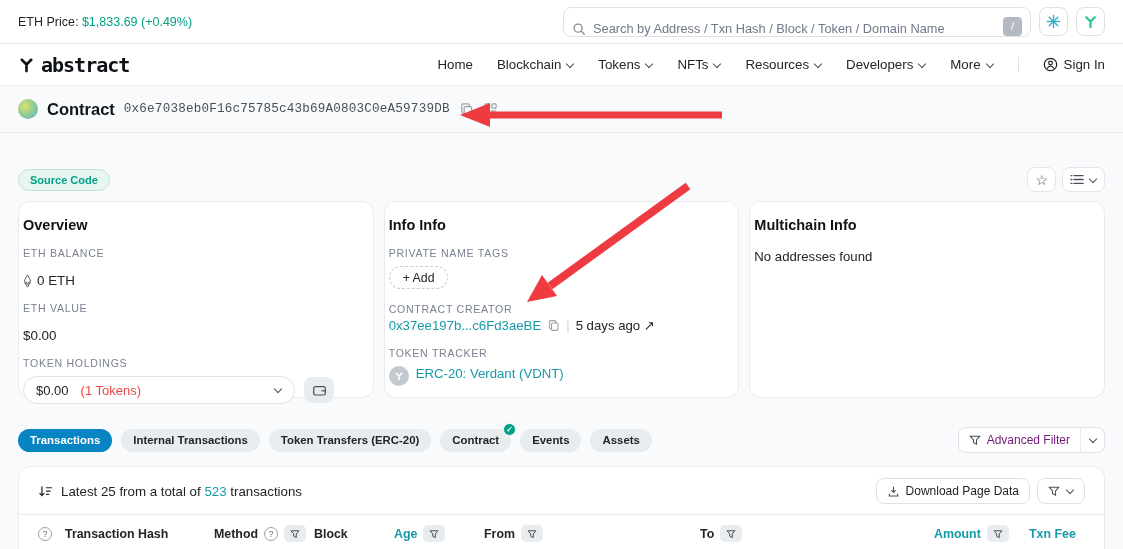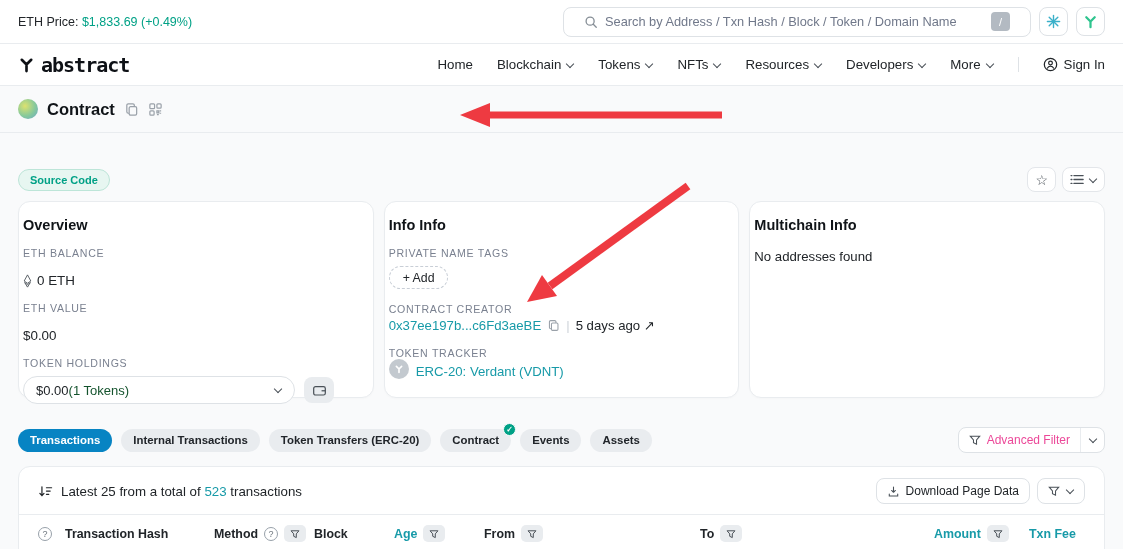--- a/index.html
+++ b/index.html
@@ -11,21 +11,21 @@
   html,body{width:1123px;height:549px;overflow:hidden}
   body{font-family:"Liberation Sans",sans-serif;background:#f9fafb;color:#212529;font-size:13px}
   .page{position:relative;width:1123px;height:549px;overflow:hidden}
 
   
   .topbar{height:44px;background:#fff;border-bottom:1px solid #e9ecef;display:flex;align-items:center;justify-content:space-between;padding:0 18px}
   .price{font-size:12.5px}
   .price .lbl{color:#212529}
   .price .val,.price .chg{color:var(--price-green)}
   .top-right{display:flex;align-items:center;gap:8px}
-  .searchbox{width:468px;height:30px;border:1px solid #dee2e6;border-radius:8px;background:#fff;display:flex;align-items:center;padding:0 20px;gap:7px}
+  .searchbox{width:468px;height:30px;border:1px solid #dee2e6;border-radius:8px;background:#fff;display:flex;align-items:flex-end;padding:0 8px;gap:7px}
   .searchbox input{flex:1;border:none;outline:none;font-size:12.8px;color:#212529;font-family:"Liberation Sans",sans-serif;background:transparent}
   .searchbox input::placeholder{color:#70788a}
   .kbd-chip{width:19px;height:19px;border-radius:4px;background:#b3bac2;color:#fff;font-size:11px;display:flex;align-items:center;justify-content:center}
   .sq-btn{width:29px;height:29px;border:1px solid #dee2e6;border-radius:8px;background:#fff;display:flex;align-items:center;justify-content:center;cursor:pointer}
 
   
   .navbar{height:42px;background:#fff;border-bottom:1px solid #e9ecef;display:flex;align-items:center;justify-content:space-between;padding:0 18px}
   .brand{display:flex;align-items:center;gap:6px}
   .brand-name{font-family:"DejaVu Sans Mono",monospace;font-size:20px;font-weight:bold;letter-spacing:-1px;color:#0e1116}
   .menu{display:flex;align-items:flex-start;gap:24px;font-size:13.3px}
@@ -50,39 +50,39 @@
   .star-glyph{font-size:14px;color:#495057;line-height:1}
 
   
   .cards-row{margin:9px 18px 0;display:flex;gap:10px;height:197px}
   .card{flex:1;background:#fff;border:1px solid #e9ecef;border-radius:12px;padding:15px 4px;box-shadow:0 1px 2px rgba(0,0,0,.02)}
   .card-title{font-size:14.5px;font-weight:700;color:#101418}
   .card-label{margin-top:14px;font-size:10.6px;color:#7a8190;letter-spacing:.7px}
   .card-value{margin-top:14px;font-size:13.4px;color:#212529;display:flex;align-items:center;gap:5px}
   .holdings-line{margin-top:7px;display:flex;align-items:center;gap:9px}
   .select{width:272px;height:28px;border:1px solid #dee2e6;border-radius:14px;display:flex;align-items:center;justify-content:space-between;padding:0 12px;cursor:pointer;background:#fff}
-  .select .count{color:#14532d;margin-left:0}
+  .select .count{color:#ef4444;margin-left:12px}
   .wallet-btn{width:30px;height:26px;background:#e9ecef;border:none;border-radius:8px;display:flex;align-items:center;justify-content:center;cursor:pointer}
   .add-btn{margin-top:7px;display:inline-flex;align-items:center;height:23px;padding:0 13px;border:1px dashed #c8ced6;border-radius:12px;background:#fff;font-size:12.3px;color:#212529;cursor:pointer}
   .creator-line{margin-top:3px;display:flex;align-items:center;gap:6px;font-size:13.2px}
   .link{color:var(--accent);cursor:pointer;text-decoration:none}
   .sep{color:#cfd4da}
   .ext{color:#212529}
-  .tracker-line{display:flex;align-items:flex-end;gap:7px;font-size:13.2px}
+  .tracker-line{margin-top:7px;display:flex;align-items:flex-start;gap:7px;font-size:13.2px}
   .token-ico{width:20px;height:20px;border-radius:50%;background:#c3c9cf;display:flex;align-items:center;justify-content:center;flex:0 0 auto}
   .empty-msg{margin-top:16px;font-size:13.2px;color:#212529}
 
   
   .tabs-row{margin:29px 18px 0;display:flex;align-items:center;justify-content:space-between}
   .tabs{display:flex;gap:9px}
   .tab{position:relative;height:23px;padding:0 12px;border-radius:12px;background:#e9ecef;border:none;font-size:11.4px;font-weight:600;color:#21252a;display:flex;align-items:center;cursor:pointer;font-family:"Liberation Sans",sans-serif}
   .tab.active{background:var(--tab-active);color:#fff}
   .verify-badge{position:absolute;top:-6px;right:-5px;width:13px;height:13px;border-radius:50%;background:var(--check-green);color:#fff;font-size:8px;display:flex;align-items:center;justify-content:center;border:1.5px solid #f9fafb}
   .adv-filter{display:flex;align-items:center;height:26px;border:1px solid #dee2e6;border-radius:8px;background:#fff;overflow:hidden}
-  .adv-main{display:flex;align-items:center;gap:6px;padding:0 10px;font-size:12px;color:#ec4899;cursor:pointer;height:100%}
+  .adv-main{display:flex;align-items:center;gap:6px;padding:0 10px;font-size:12px;color:#701a75;cursor:pointer;height:100%}
   .adv-caret{width:24px;height:100%;display:flex;align-items:center;justify-content:center;border-left:1px solid #e9ecef;cursor:pointer}
 
   
   .table-card{margin:13px 18px 0;background:#fff;border:1px solid #e9ecef;border-radius:12px 12px 0 0;height:200px}
   .summary-row{display:flex;align-items:center;justify-content:space-between;padding:11px 19px 10px;border-bottom:1px solid #e9ecef}
   .summary-left{display:flex;align-items:center;gap:8px;font-size:13.3px;color:#212529}
   .summary-right{display:flex;gap:7px}
   .pill-btn{display:flex;align-items:center;gap:6px;height:26px;padding:0 10px;border:1px solid #dee2e6;border-radius:8px;background:#fff;font-size:12px;color:#212529;cursor:pointer;font-family:"Liberation Sans",sans-serif}
   .thead{display:flex;align-items:center;padding:10px 19px;font-size:12.4px;font-weight:700;color:#212529}
   .th{display:flex;align-items:center;gap:6px}
@@ -185,20 +185,21 @@
             </svg>
         </span>
         <span>Sign In</span>
       </div>
     </div>
   </div>
 
   <div class="contract-row">
     <div class="avatar"></div>
     <span class="ctype">Contract</span>
+    <span class="caddr">0x6e7038eb0F16c75785c43b69A0803C0eA59739DB</span>
     <button class="icon-btn">
       <span style="display:flex">
         <svg viewBox="0 0 16 16" width="15" height="15" fill="none" stroke="#9aa1a9" stroke-width="1.3">
             <rect x="5.5" y="5" width="8" height="9" rx="1.5"></rect>
             <path d="M11 5V3.5A1.5 1.5 0 0 0 9.5 2h-5A1.5 1.5 0 0 0 3 3.5v7A1.5 1.5 0 0 0 4.5 12h1"></path>
           </svg>
       </span>
     </button>
     <button class="icon-btn">
       <span style="display:flex">

